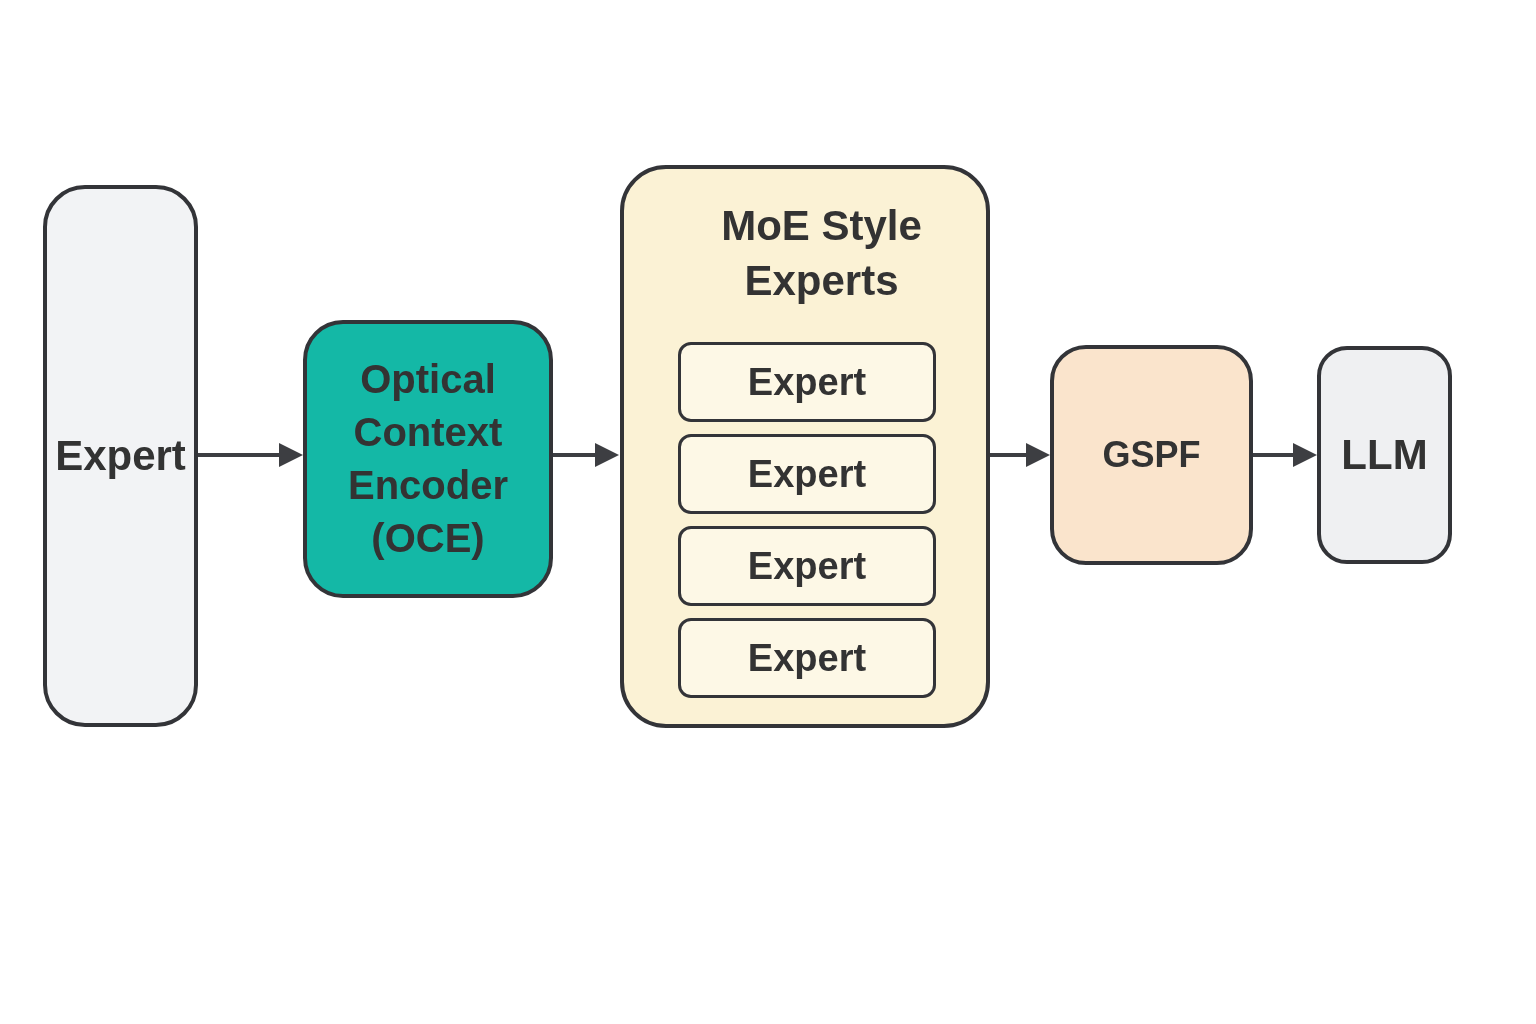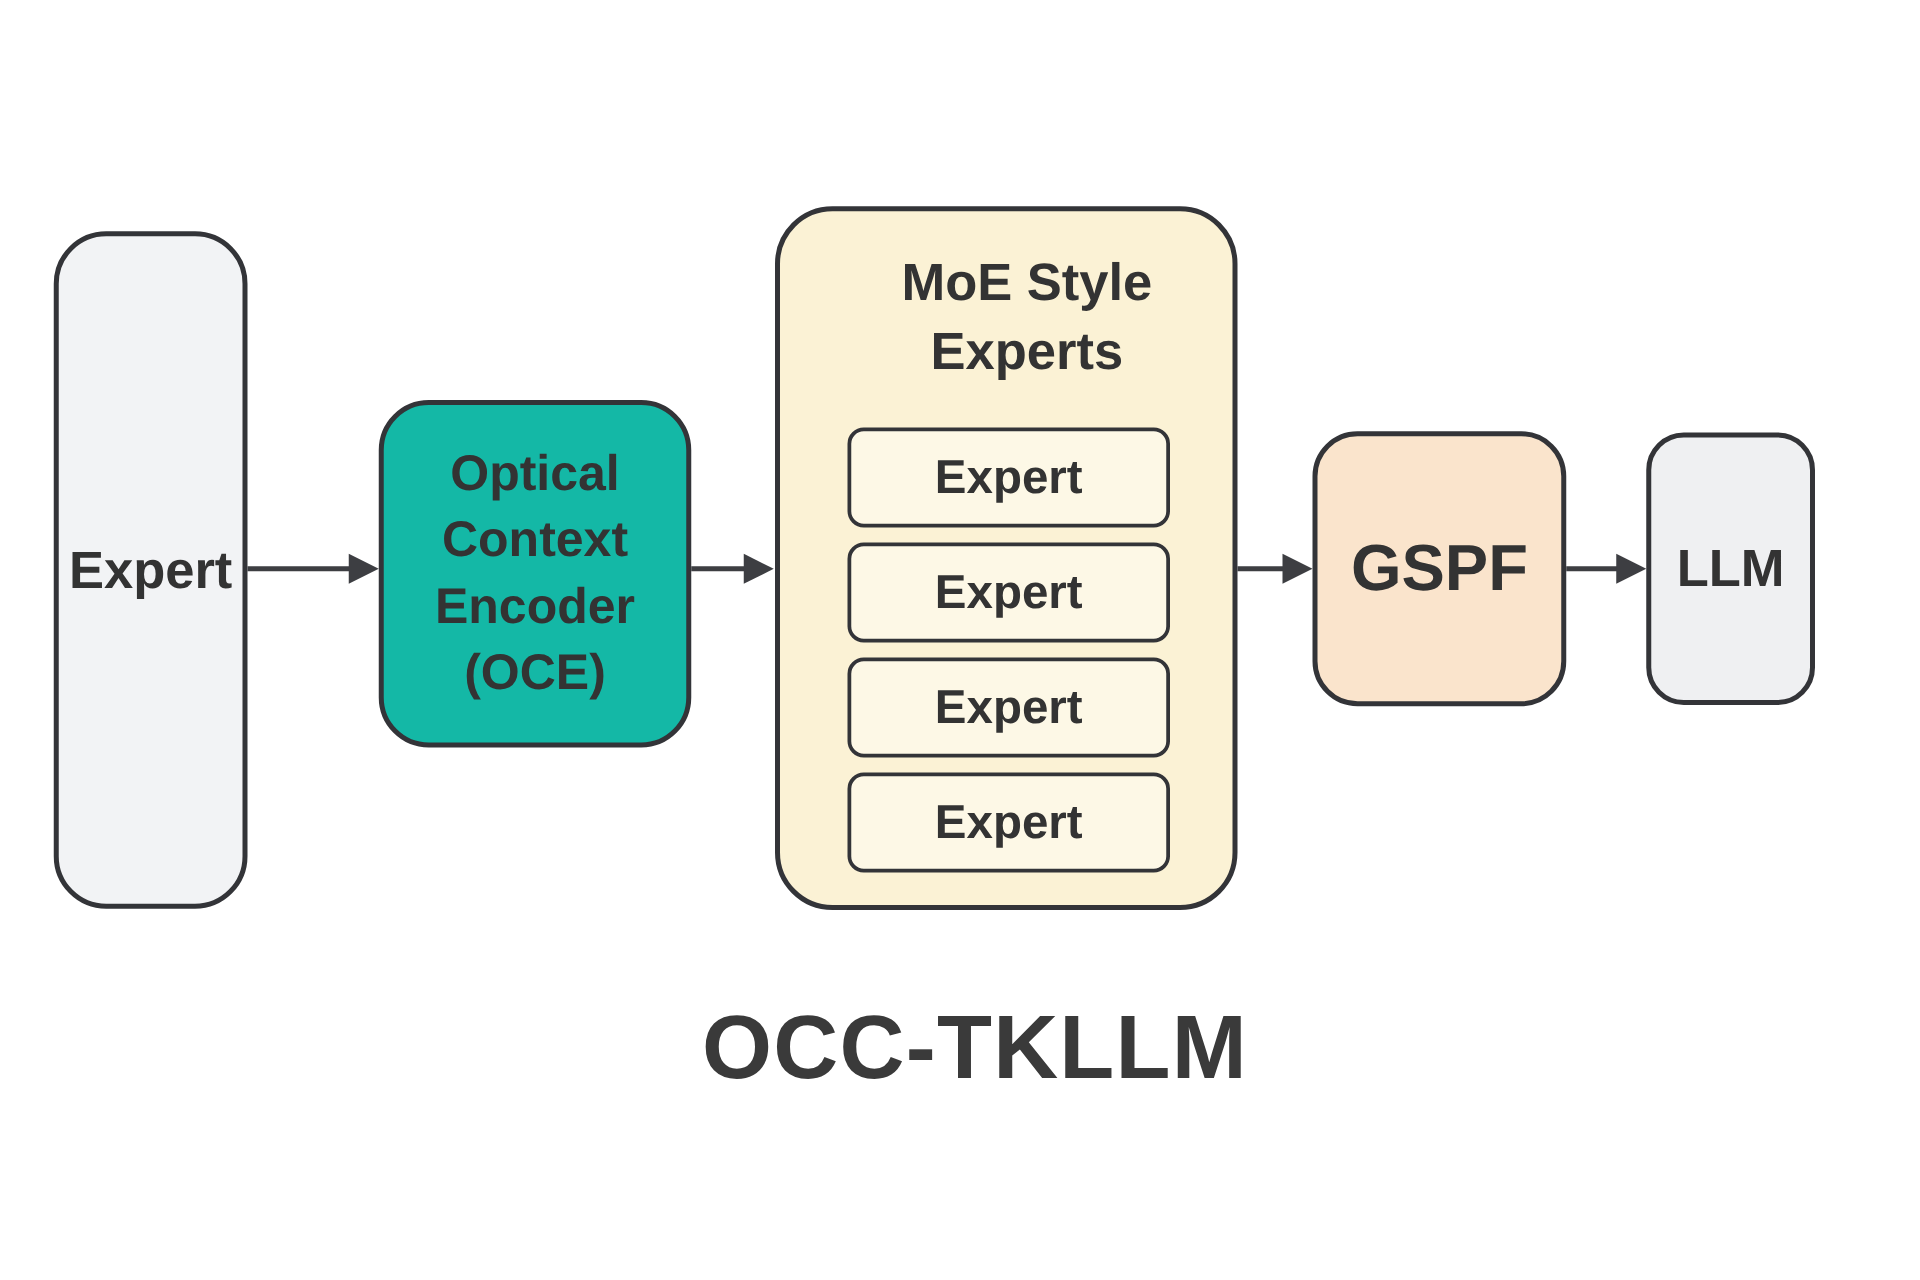--- a/index.html
+++ b/index.html
@@ -79,21 +79,21 @@
     font-size: 38px;
     font-weight: 600;
     color: #333333;
   }
 
   .node-gspf {
     left: 1050px; top: 345px;
     width: 203px; height: 220px;
     border-radius: 36px;
     background: #fae4cc;
-    font-size: 52px;
+    font-size: 36px;
   }
 
   .node-llm {
     left: 1317px; top: 346px;
     width: 135px; height: 218px;
     border-radius: 30px;
     background: #eff0f2;
     font-size: 42px;
     justify-content: center;
   }
@@ -170,15 +170,14 @@
   <div class="node node-gspf">
     <span>GSPF</span>
   </div>
 
   <div class="arrow arrow-4"></div>
 
   <div class="node node-llm">
     <span>LLM</span>
   </div>
 
-  <div class="diagram-title">OCC-TKLLM</div>
 
 </div>
 
 </body></html>

